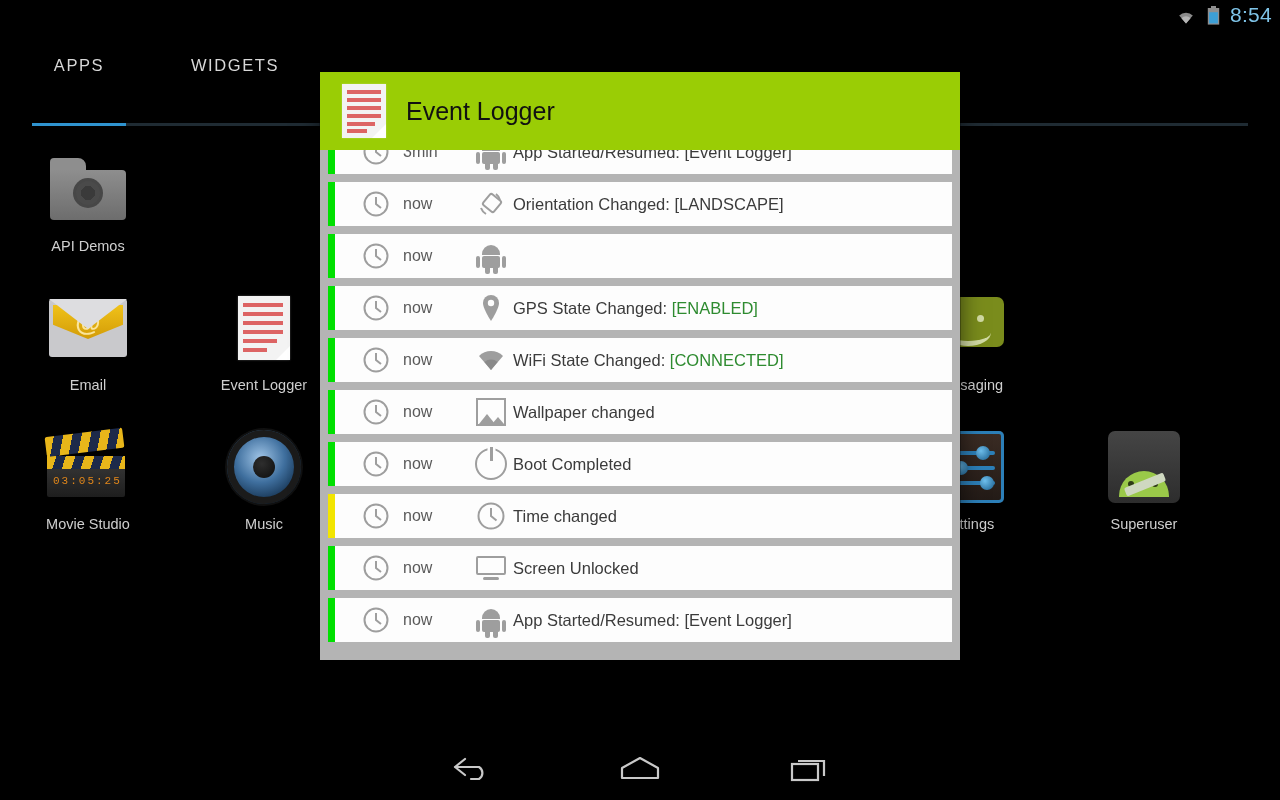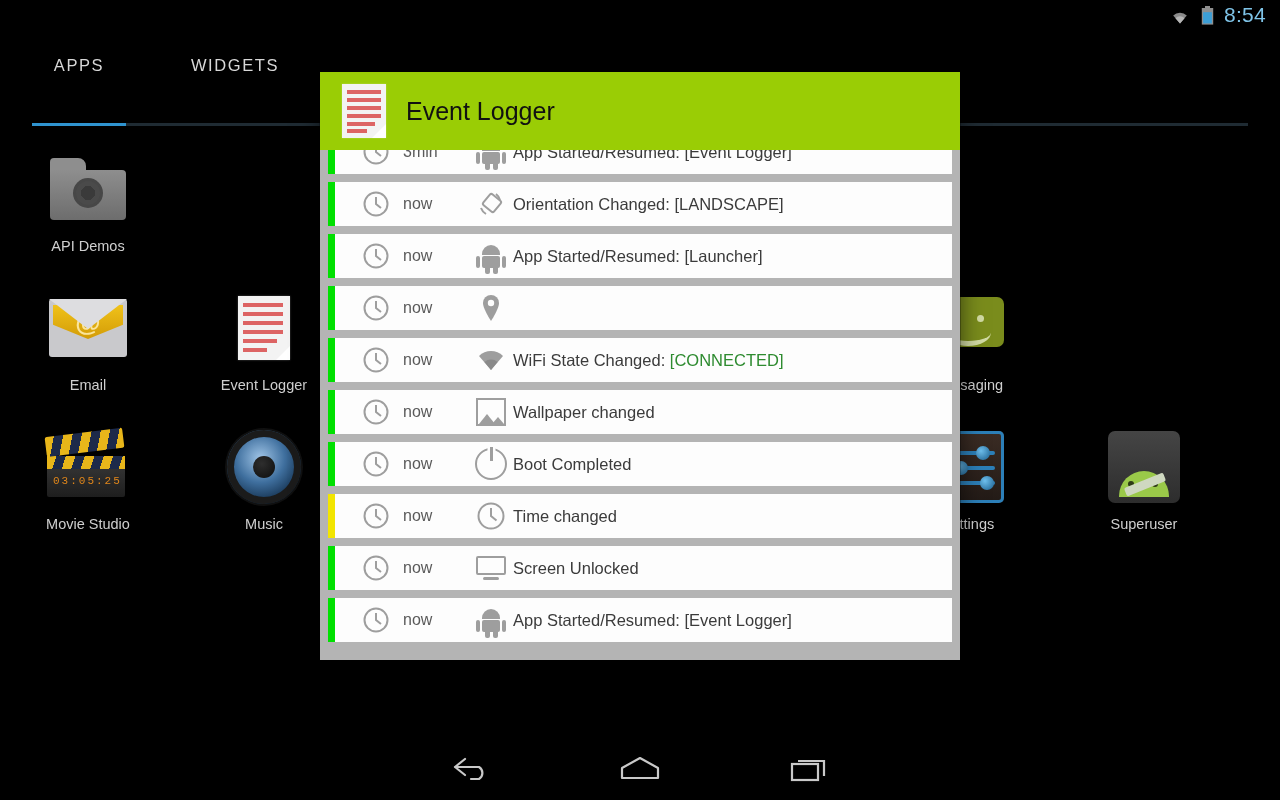--- a/index.html
+++ b/index.html
@@ -18,21 +18,21 @@
 
   
   #status-bar {
     position: absolute;
     top: 0; left: 0;
     width: 1280px; height: 30px;
     background: #000;
     display: flex;
     align-items: center;
     justify-content: flex-end;
-    padding-right: 14px;
+    padding-right: 8px;
     box-sizing: border-box;
     z-index: 40;
   }
   .status-icon { margin-right: 10px; display: flex; align-items: center; }
   #status-clock {
     color: #7fc4e8;
     font-size: 21px;
     letter-spacing: .3px;
     font-weight: 400;
   }
@@ -661,39 +661,39 @@
         <div class="event-type-icon">
           <div class="ri-android">
             <div class="ahead"></div>
               <div class="abody"></div>
             <div class="arm" style="left:0"></div>
               <div class="arm" style="left:26px"></div>
             <div class="leg" style="left:9px"></div>
               <div class="leg" style="left:17px"></div>
           </div>
         </div>
-        <div class="event-text">
-          <span>App Started/Resumed: [Launcher]</span><span class="val"></span>
-        </div>
       </div>
 
       <div class="event-row">
         <div class="event-accent" style="background:#00E000"></div>
         <div class="event-clock">
           <svg width="28" height="28" viewBox="0 0 28 28">
               <circle cx="14" cy="14" r="11.5" fill="none" stroke="#9e9e9e" stroke-width="2"></circle>
               <path d="M14 7 V14 L19 18" fill="none" stroke="#9e9e9e" stroke-width="2"></path>
             </svg>
         </div>
         <div class="event-time">now</div>
         <div class="event-type-icon">
           <svg width="22" height="30" viewBox="0 0 22 30">
             <path d="M11 2 a8 8 0 0 1 8 8 c0 6 -8 18 -8 18 s-8 -12 -8 -18 a8 8 0 0 1 8 -8 z" fill="#9e9e9e"></path>
             <circle cx="11" cy="10" r="3.2" fill="#fdfdfd"></circle>
           </svg>
+        </div>
+        <div class="event-text">
+          <span>GPS State Changed: </span><span class="val">[ENABLED]</span>
         </div>
       </div>
 
       <div class="event-row">
         <div class="event-accent" style="background:#00E000"></div>
         <div class="event-clock">
           <svg width="28" height="28" viewBox="0 0 28 28">
               <circle cx="14" cy="14" r="11.5" fill="none" stroke="#9e9e9e" stroke-width="2"></circle>
               <path d="M14 7 V14 L19 18" fill="none" stroke="#9e9e9e" stroke-width="2"></path>
             </svg>

